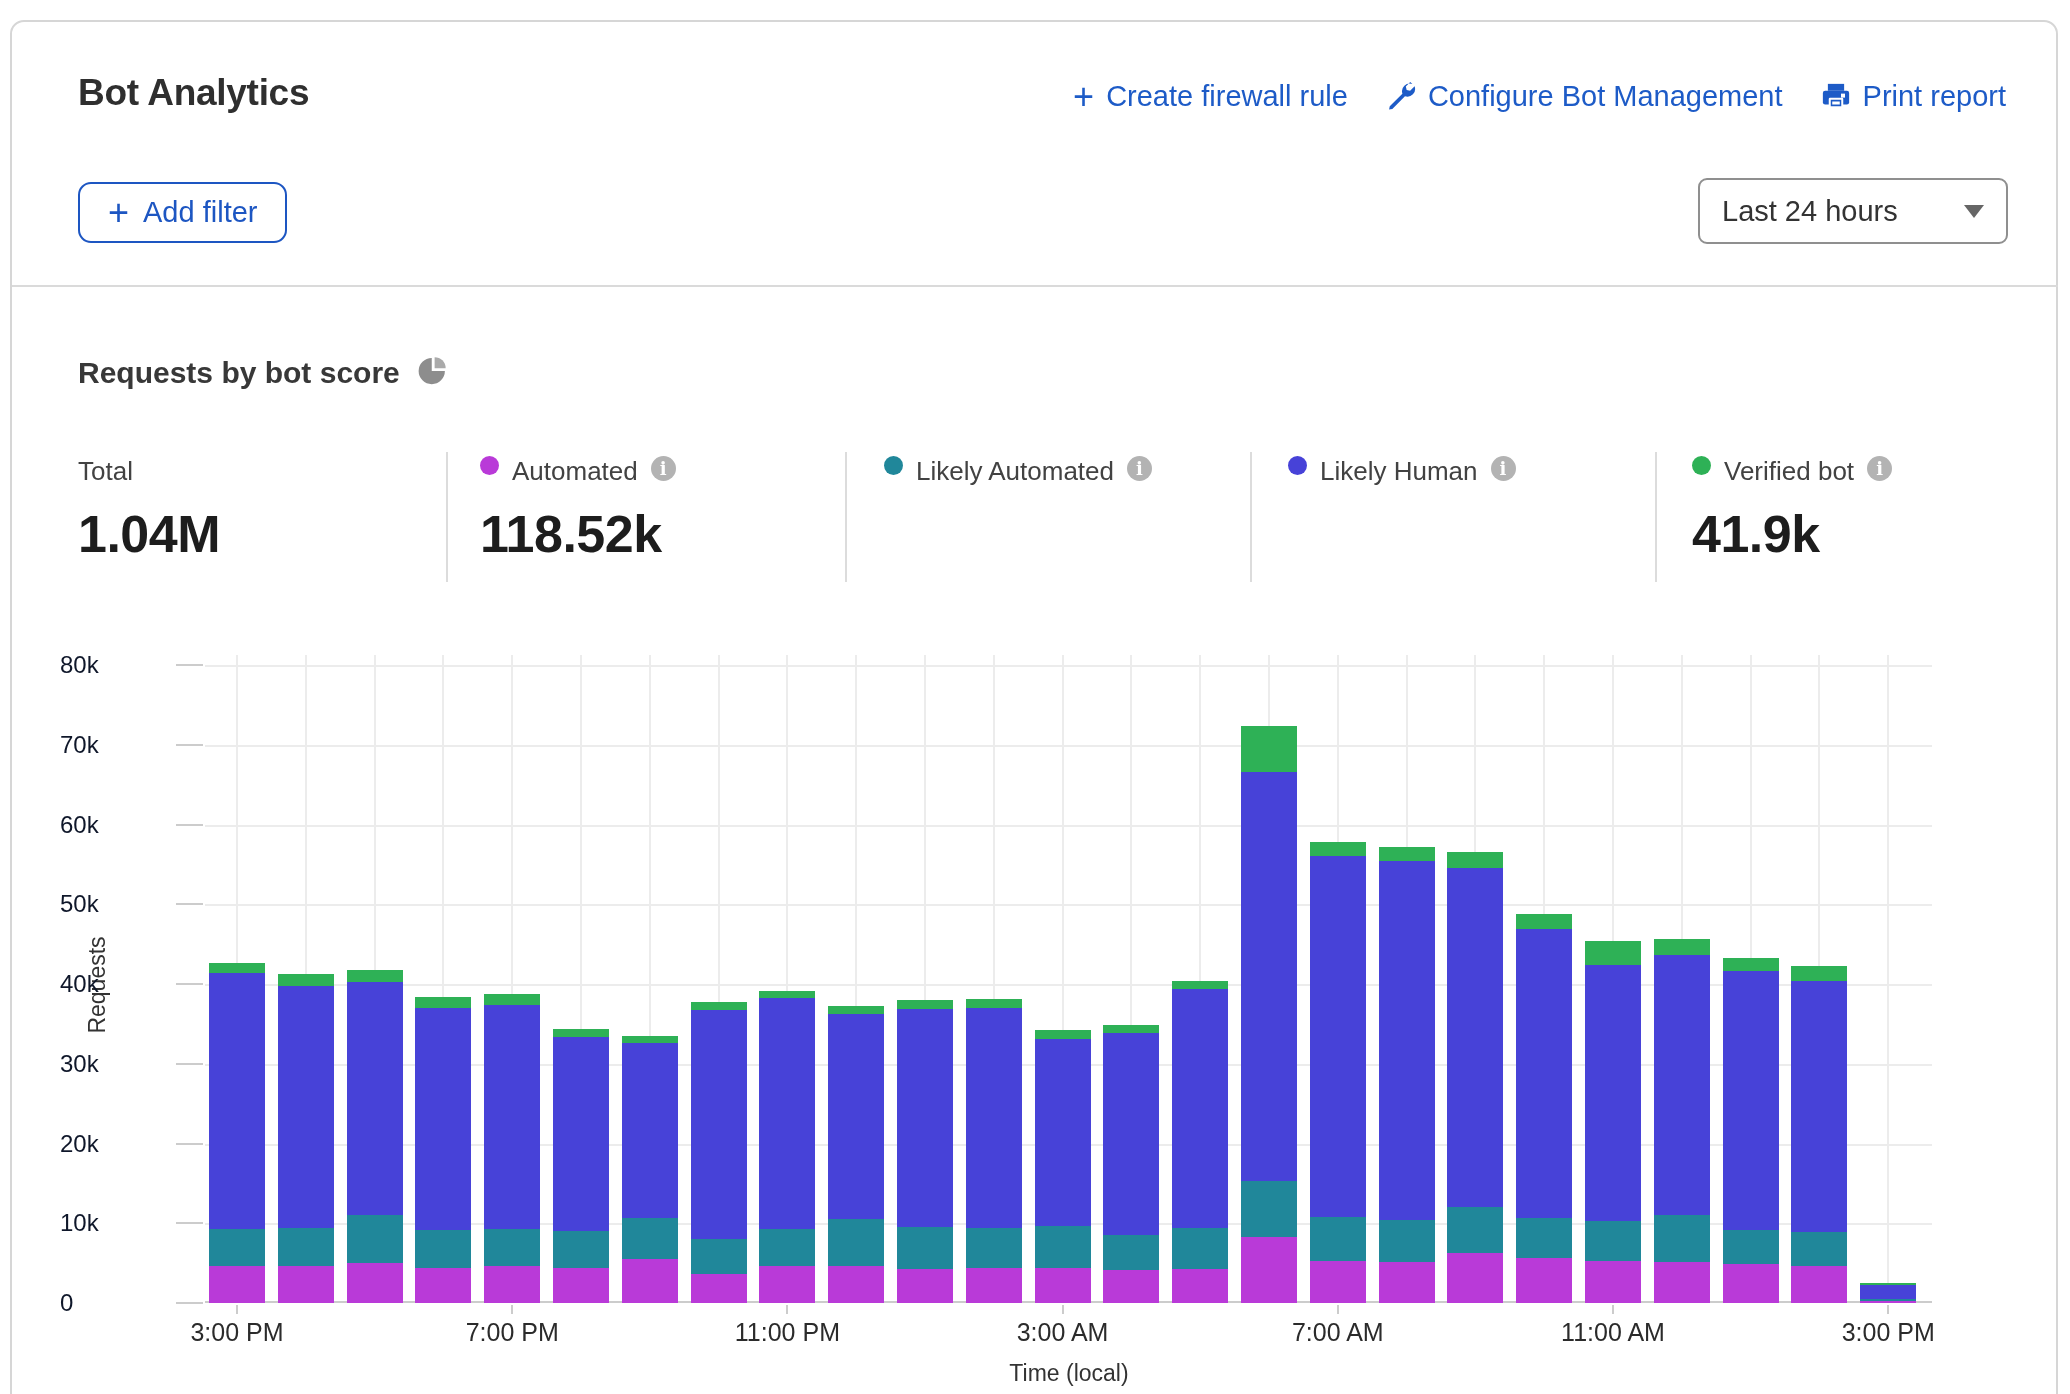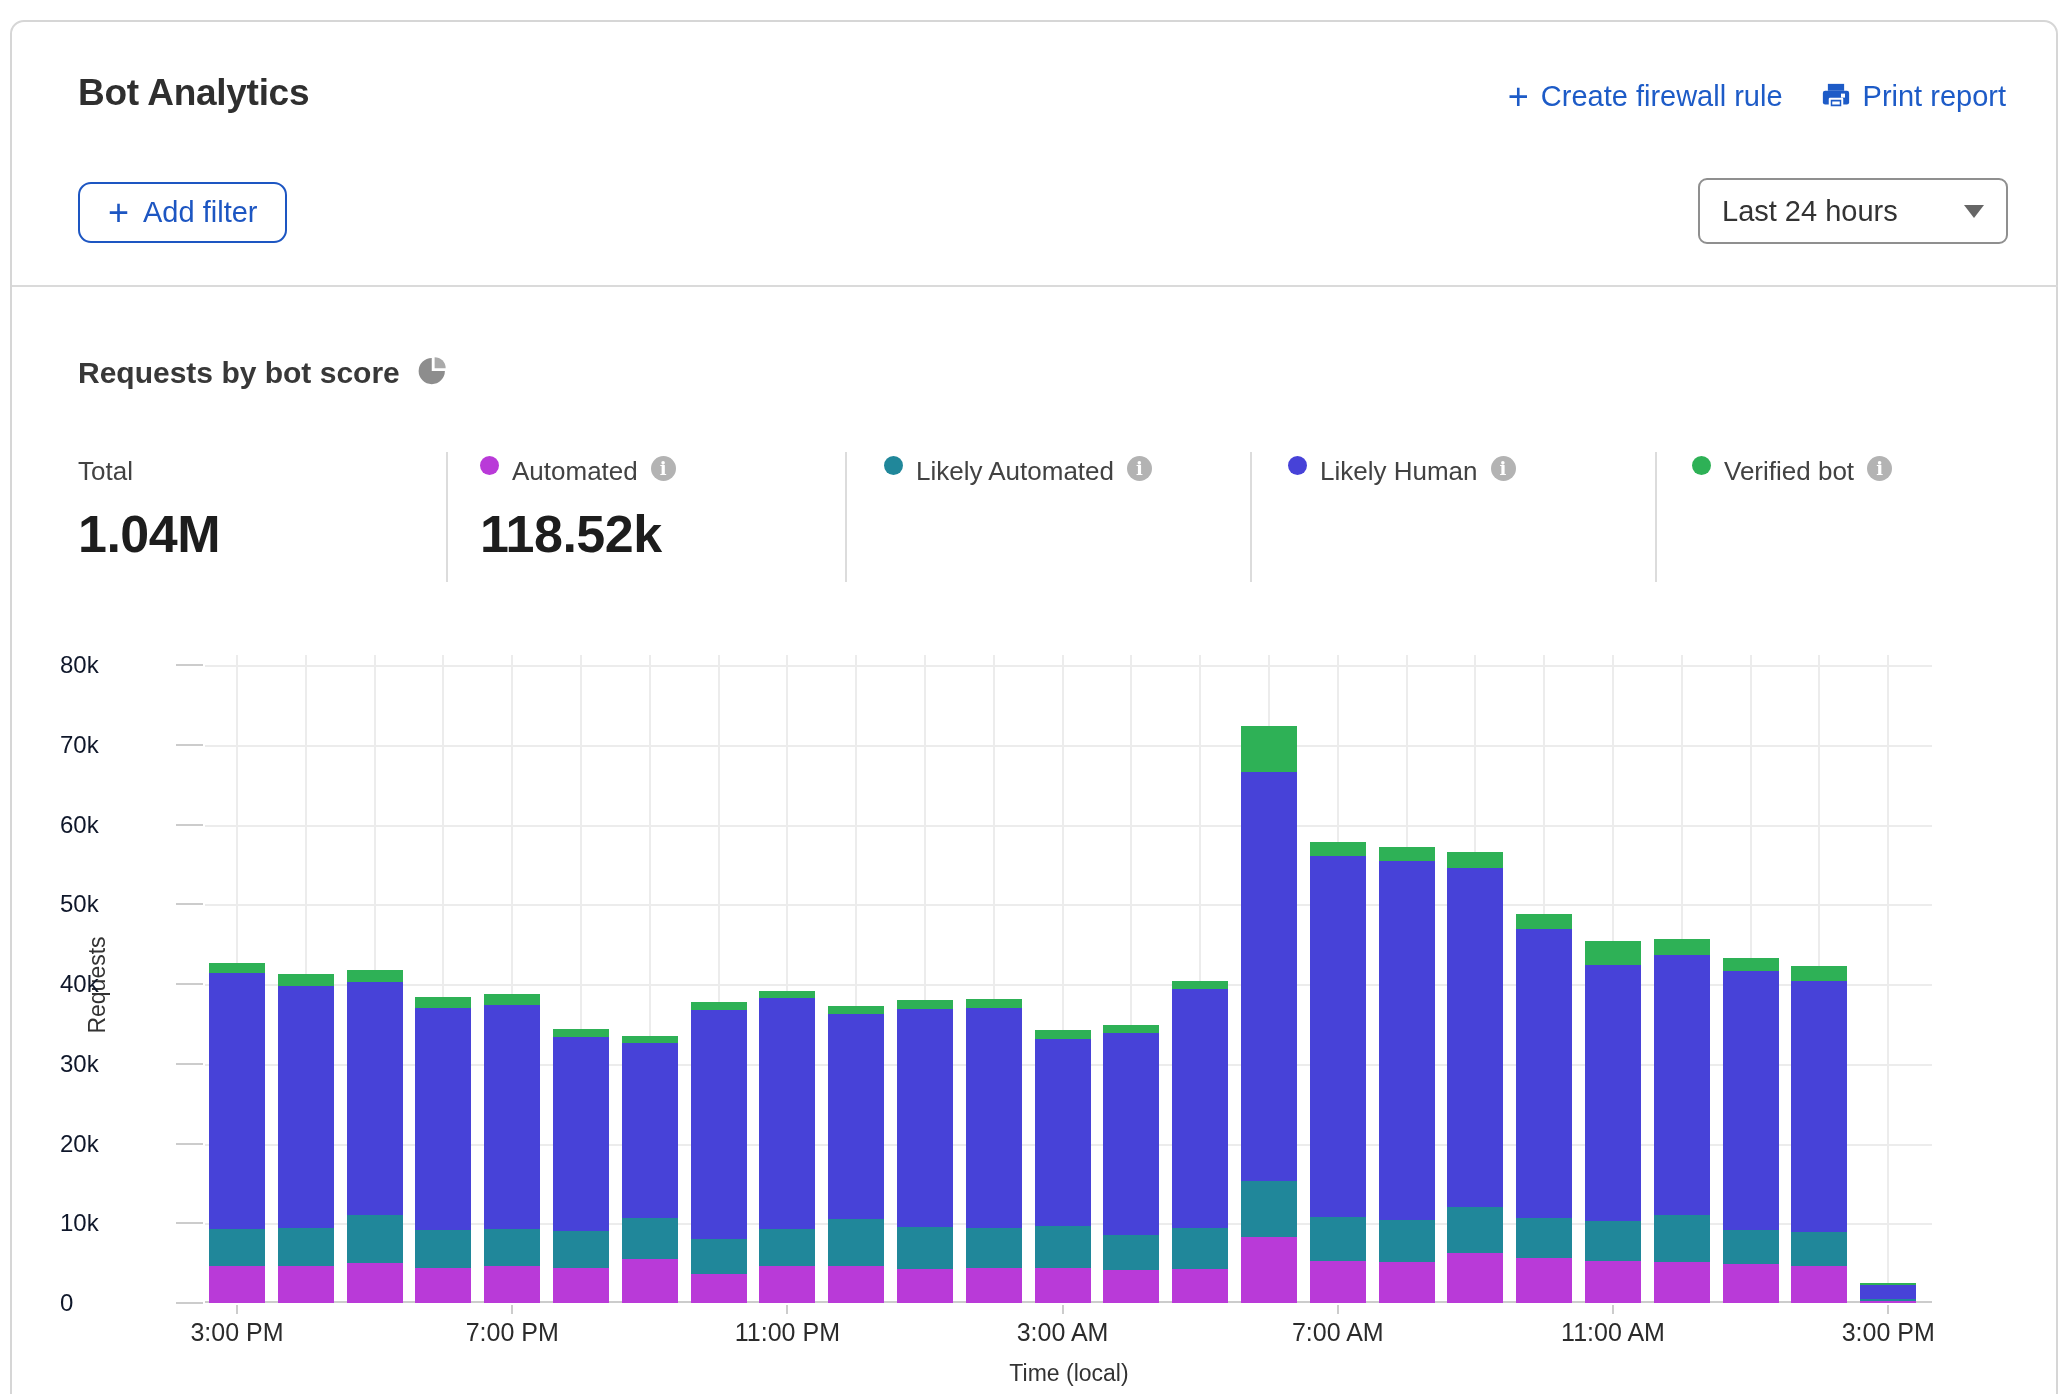--- a/index.html
+++ b/index.html
@@ -69,20 +69,28 @@
 
 <div id="page-title" class="abs">Bot Analytics</div>
 
 <div id="actions" class="abs">
   <div class="action-link">
     <span class="plus-glyph">+</span>
     <span>Create firewall rule</span>
   </div>
   <div class="action-link">
     <span>
+      <svg width="30" height="30" viewBox="0 0 28 28" fill="#1d5bc7">
+        <path d="M24.6 3.4a7.2 7.2 0 0 0-9.3 9.0L3.5 24.2 2.9 27.2l3.0-.6L17.7 14.8a7.2 7.2 0 0 0 9.0-9.3l-4.2 4.2-3.2-.8-.8-3.2 4.1-4.1z" transform="translate(0,-1.5)"></path>
+      </svg>
+    </span>
+    <span>Configure Bot Management</span>
+  </div>
+  <div class="action-link">
+    <span>
       <svg width="30" height="30" viewBox="0 0 24 24" fill="#1d5bc7">
         <rect x="5.5" y="1.5" width="13" height="5.5"></rect>
         <rect x="1.5" y="7" width="21" height="11" rx="1.8"></rect>
         <rect x="16" y="9.3" width="3.2" height="3.2" fill="#ffffff"></rect>
         <rect x="6.2" y="12.6" width="11.6" height="8.4" rx="1" fill="#ffffff"></rect>
         <rect x="7.8" y="14.2" width="8.4" height="5.2" fill="#1d5bc7"></rect>
         <rect x="9" y="15.6" width="6" height="2.4" fill="#ffffff"></rect>
       </svg>
     </span>
     <span>Print report</span>
@@ -142,20 +150,21 @@
     <span class="info-icon">i</span>
   </div>
 </div>
 <div class="abs stat-divider" style="left:1655px"></div>
 <div class="abs stat-block" style="left:1692px">
   <div class="stat-label-row">
     <span class="dot" style="background: rgb(46, 177, 86);"></span>
     <span class="stat-label">Verified bot</span>
     <span class="info-icon">i</span>
   </div>
+  <div class="stat-value">41.9k</div>
 </div>
 
 <div id="y-axis-title" class="abs">Requests</div>
 <div id="chart-layer">
     <div class="ytick-label" style="position: absolute; top: 1288px;">0</div>
     <div class="ydash" style="position: absolute; top: 1302px;"></div>
     <div class="ytick-label" style="position: absolute; top: 1208.25px;">10k</div>
     <div class="ydash" style="position: absolute; top: 1222.25px;"></div>
     <div class="ytick-label" style="position: absolute; top: 1128.5px;">20k</div>
     <div class="ydash" style="position: absolute; top: 1142.5px;"></div>

